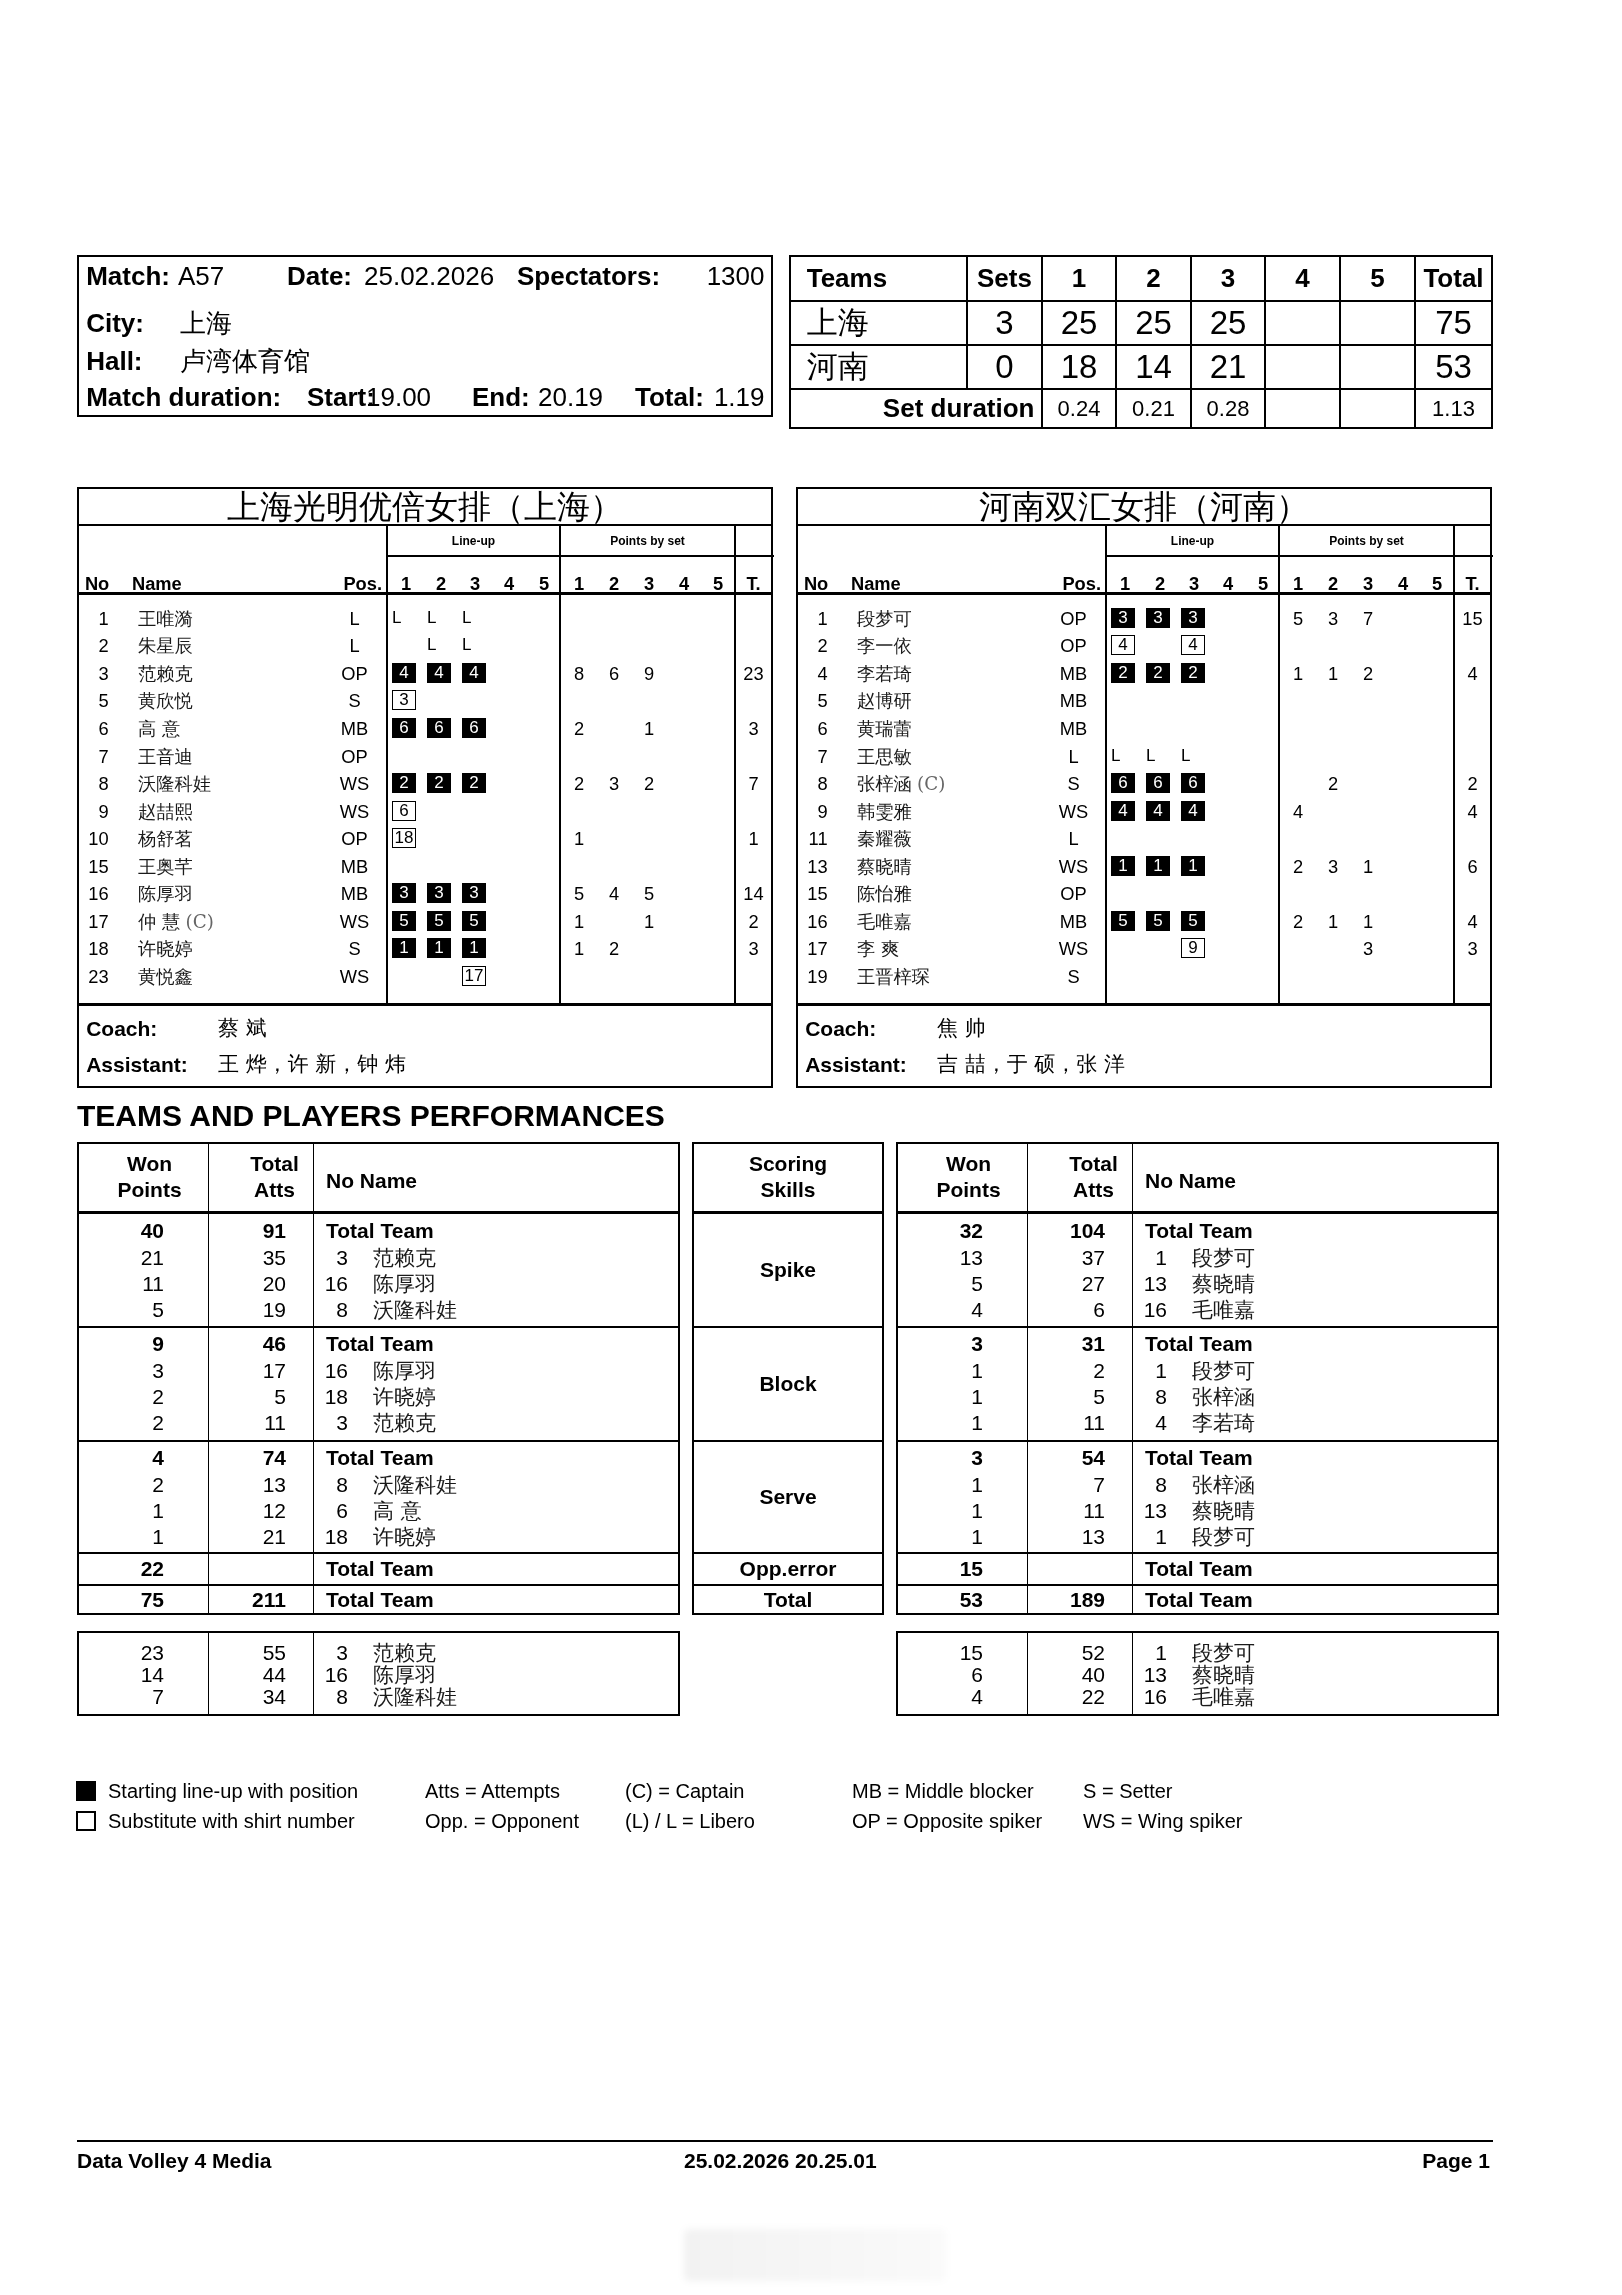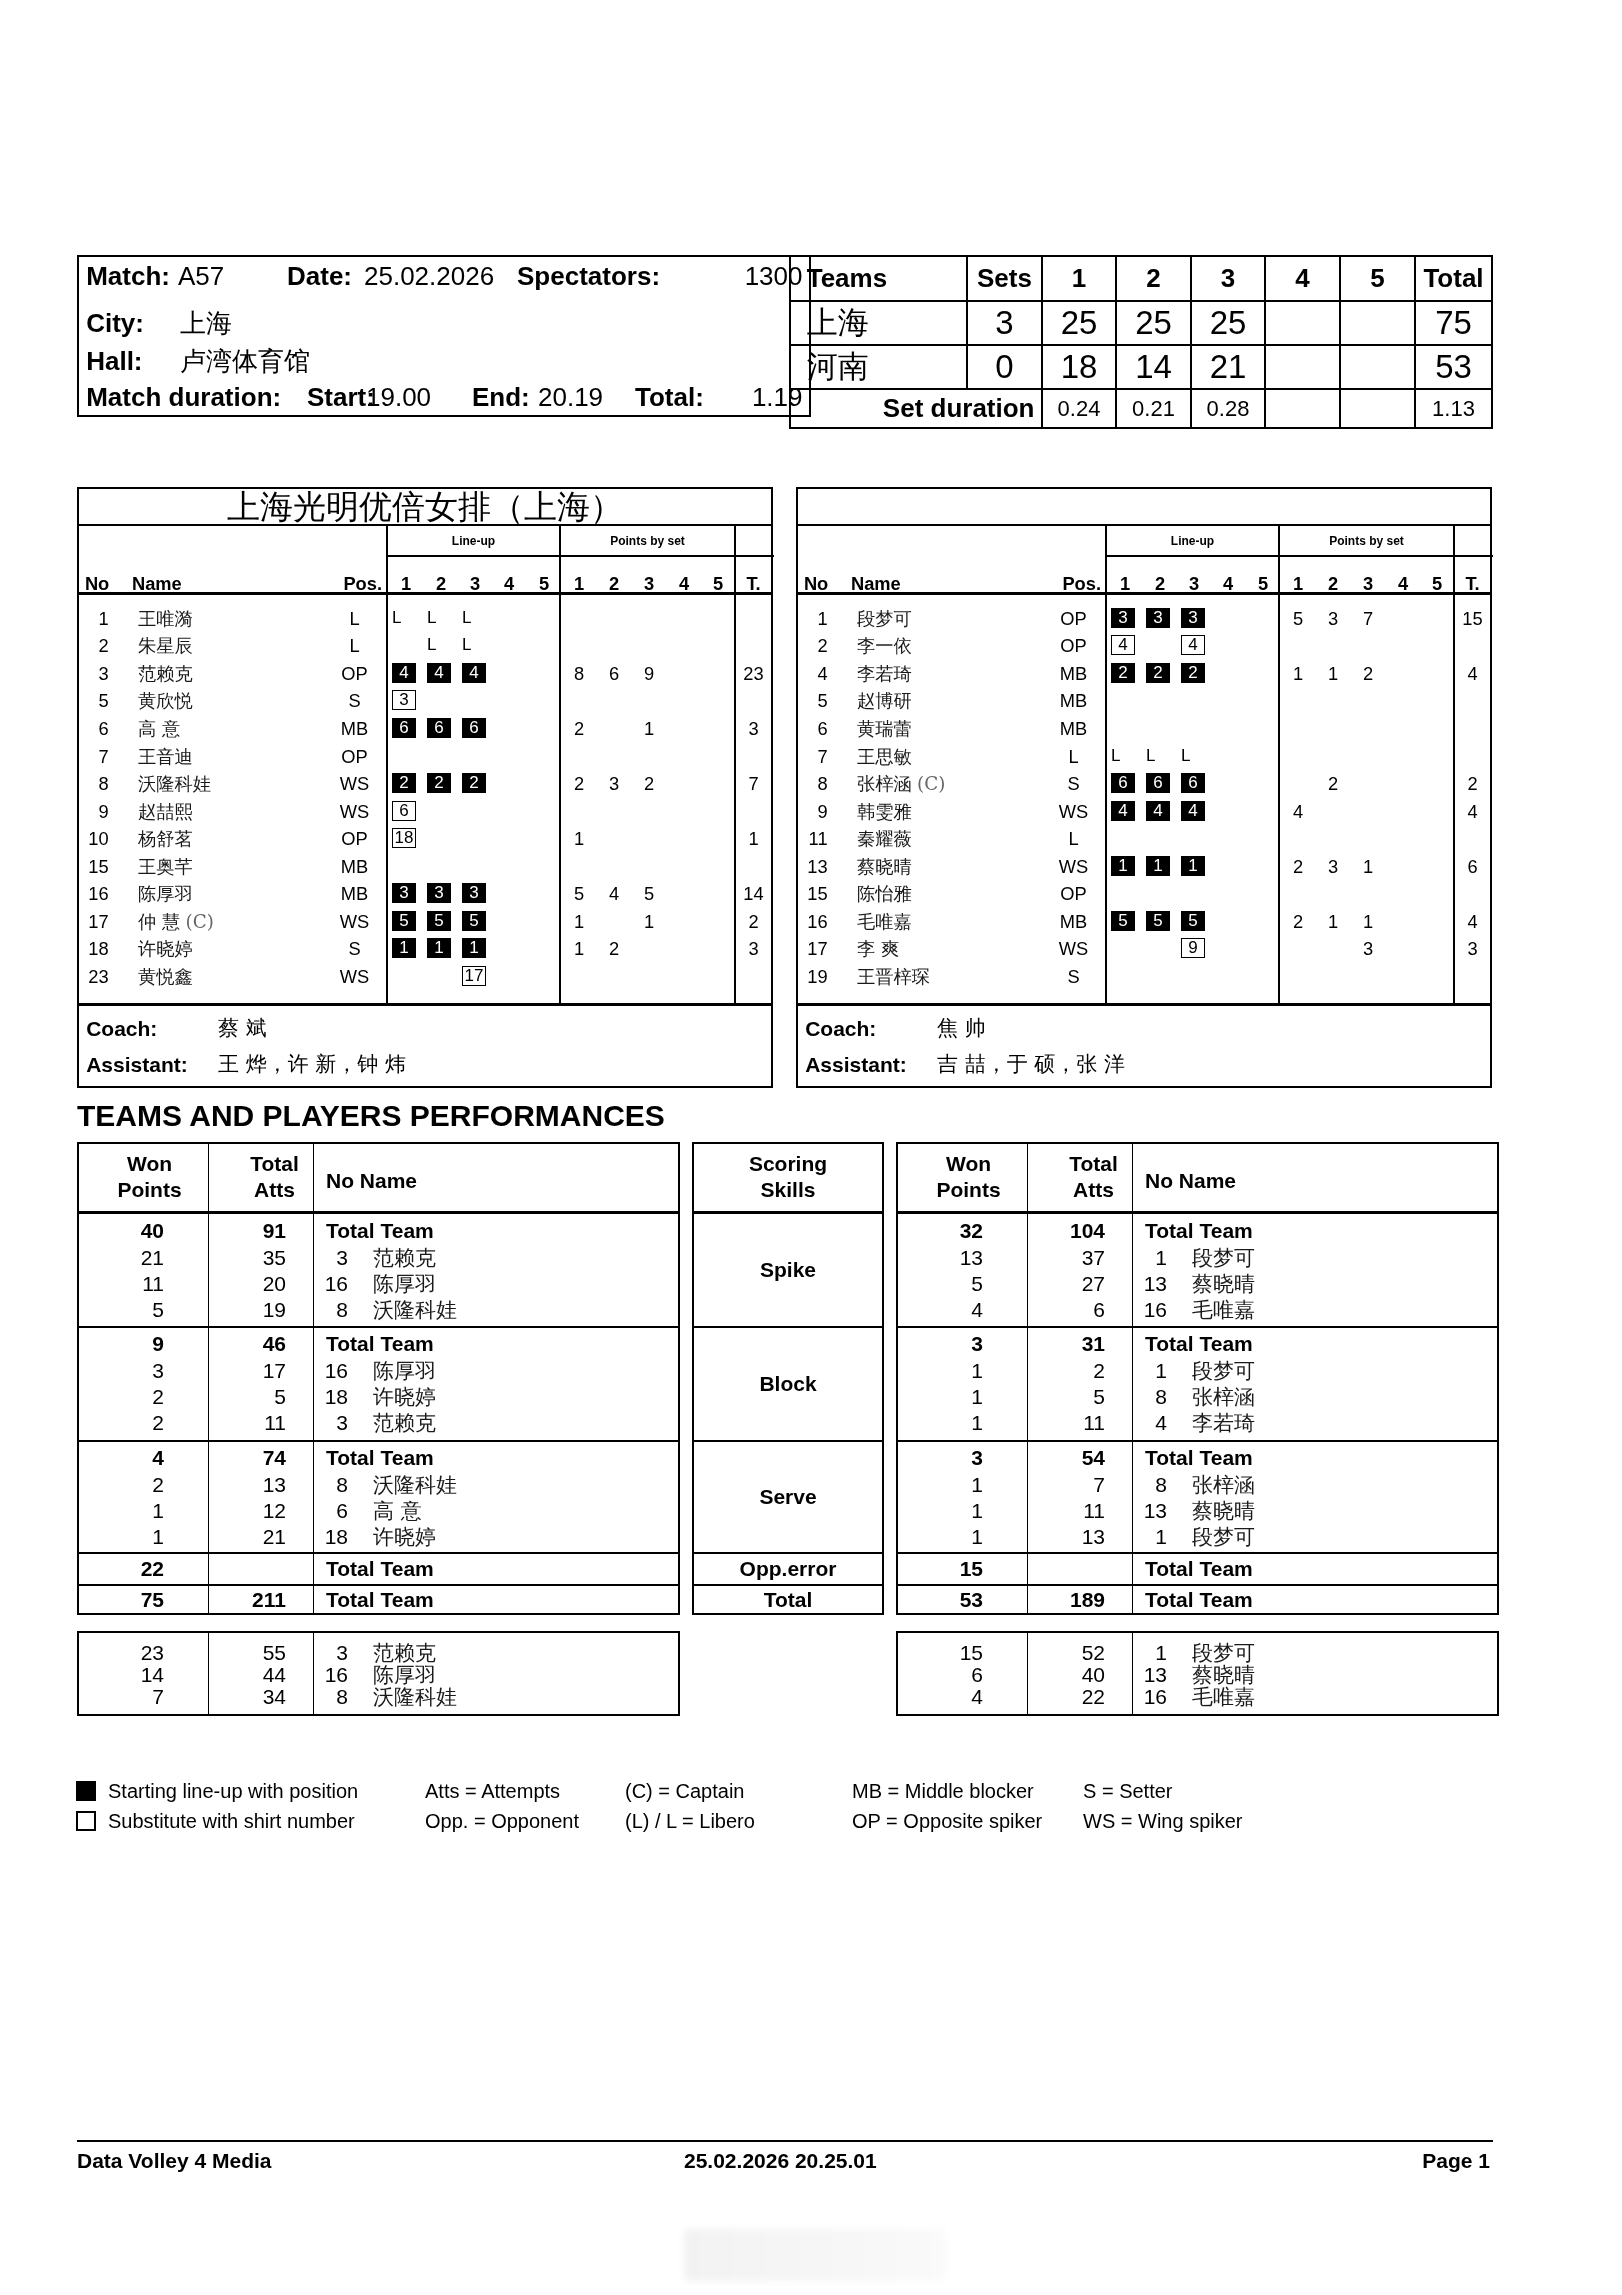--- a/index.html
+++ b/index.html
@@ -16,21 +16,21 @@
   
   #hdr{left:77px;top:77px;width:1416px;height:169px;}
   #hdr .title{left:0;top:9.2px;width:1416px;text-align:center;font-size:33px;line-height:37px;}
   #hdr .rule{left:271px;top:85px;width:882px;height:2.6px;background:#000;}
   #hdr .code{left:270px;top:94px;width:86px;height:31px;border:2px solid #000;box-sizing:border-box;
              text-align:center;font-size:23.6px;line-height:27.5px;font-weight:bold;}
   #hdr .rname{left:363px;top:94px;font-size:26px;line-height:31px;}
   #hdr .phase{left:271px;top:133px;font-size:26px;line-height:30px;}
 
   
-  #info{left:77px;top:255px;width:696px;height:162px;padding-left:38px;}
+  #info{left:77px;top:255px;width:696px;height:162px;}
   #info .t{font-size:26px;line-height:29px;}
   #info .cjk{font-size:26px;}
 
   
   #score{left:789px;top:255px;width:702px;height:162px;}
   table.score{border-collapse:collapse;width:702px;height:162px;table-layout:fixed;border:2.6px solid #000;padding-left:20px;}
   table.score td,table.score th{border:2px solid #000;padding:0;text-align:center;white-space:nowrap;overflow:hidden;}
   table.score th{font-size:26px;font-weight:bold;height:43px;}
   table.score th.teams{text-align:left;padding-left:15.7px;}
   table.score td{font-size:33px;height:37px;}
@@ -326,20 +326,21 @@
       </div>
     <div class="hl" style="left:0;top:516px;width:696px;height:3.3px"></div>
     <span class="coach b" style="left:9.2px;top:527px">Coach:</span>
     <span class="coach cjk" style="left:141px;top:527px">蔡 斌</span>
     <span class="coach b" style="left:9.2px;top:563px">Assistant:</span>
     <span class="coach cjk" style="left:141px;top:563px">王 烨，许 新，钟 炜</span>
   </div>
 
   <div class="abs roster" style="left:796px">
     <div class="frame"></div>
+    <div class="rtitle cjk">河南双汇女排（河南）</div>
     <div class="hl" style="left:0;top:37px;width:696px;height:2px"></div>
     <div class="rsub b" style="left:310px;width:173px">Line-up</div>
     <div class="rsub b" style="left:483px;width:175px">Points by set</div>
     <div class="hl" style="left:310px;top:68px;width:387px;height:2px"></div>
     <div class="vl" style="left:309px;top:38px;height:480px"></div>
     <div class="vl" style="left:482px;top:38px;height:480px"></div>
     <div class="vl" style="left:657px;top:38px;height:480px"></div>
     <span class="rh" style="left:7.9px">No</span>
     <span class="rh" style="left:55px">Name</span>
     <span class="rh" style="left:249px;width:56px;text-align:right">Pos.</span>

